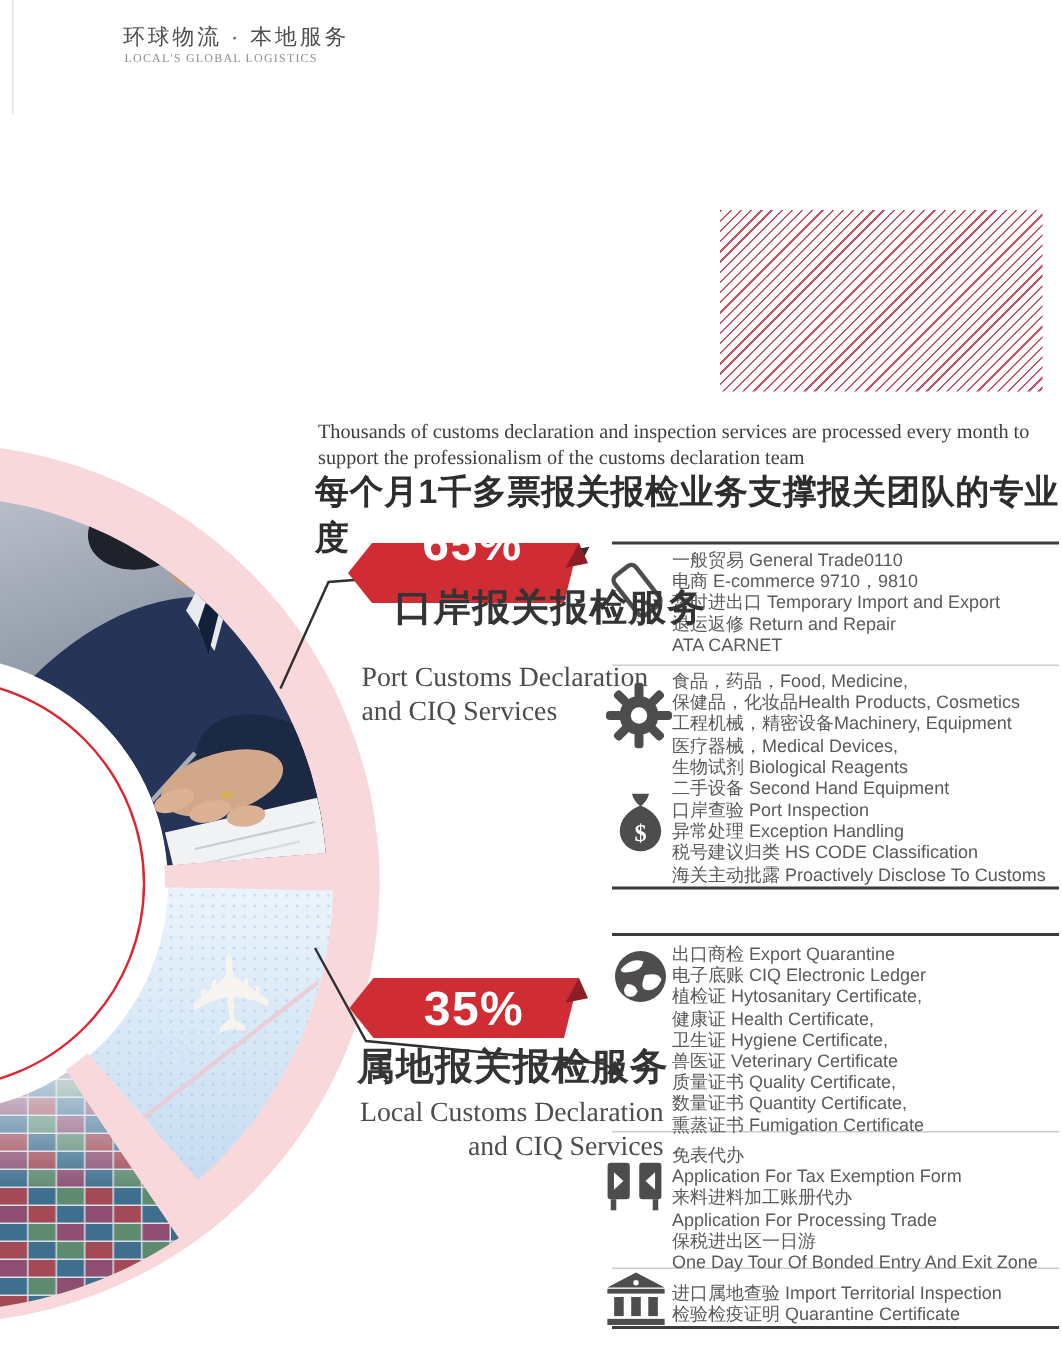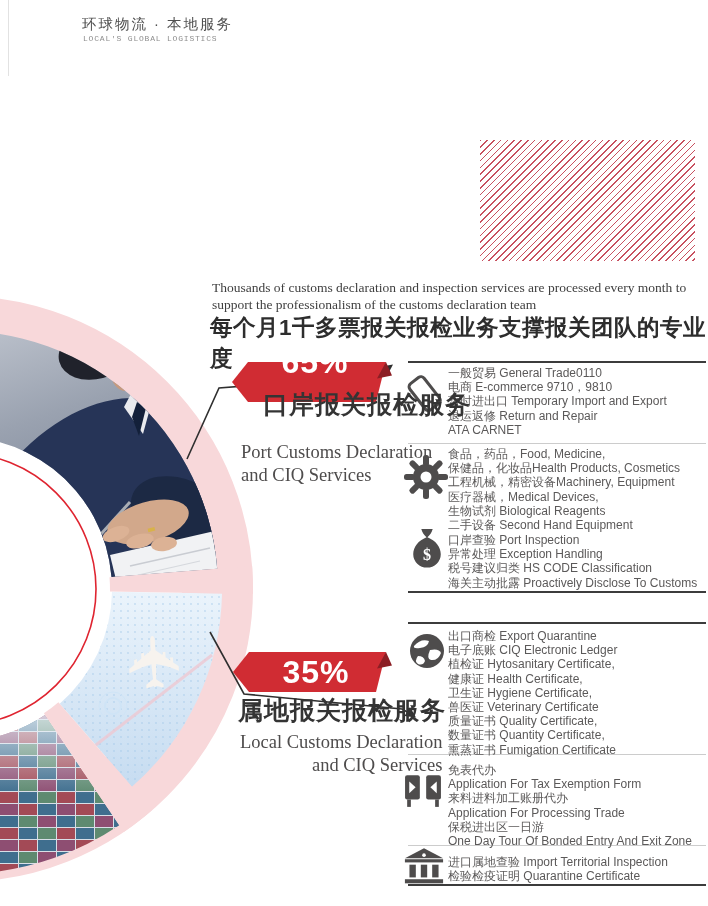--- a/index.html
+++ b/index.html
@@ -2,21 +2,21 @@
 <html><head>
 <meta charset="utf-8">
 <style>
   * { margin:0; padding:0; box-sizing:border-box; }
   body { background:#fff; font-family:"Liberation Sans", sans-serif; }
   .page { position:relative; width:708px; height:906px; background:#fff; overflow:hidden; margin:0 auto;padding-left:11px; }
 
   
   .edge-line { position:absolute; left:8px; top:0; width:1px; height:76px; background:#e2e2e2; }
   .brand-cn { position:absolute; left:82px; top:15px; font-size:14.5px; color:#4f4f4f; letter-spacing:2px; }
-  .brand-en { position:absolute; left:83px; top:34px; font-family:Liberation Mono, monospace; font-size:8px; color:#8f8f8f; letter-spacing:0.8px; }
+  .brand-en { position:absolute; left:83px; top:34px; font-family:Liberation Serif, serif; font-size:8px; color:#8f8f8f; letter-spacing:0.8px; }
 
   
   .hatch-top {
     position:absolute; left:480px; top:140px; width:215px; height:121px;
     background:repeating-linear-gradient(135deg, rgba(190,50,68,0.85) 0px, rgba(190,50,68,0.85) 1.1px, rgba(0,0,0,0) 1.1px, rgba(0,0,0,0) 4.8px);
     z-index:1;
   }
   .banner { position:absolute; left:85px; top:87px; width:560px; height:142px; background:#d02c33; z-index:2; }
   .banner-title-en { position:absolute; left:28px; top:36px; font-family:"Liberation Serif", serif; font-size:26px; color:#ffffff; letter-spacing:0.5px; }
   .banner-title-cn { position:absolute; left:26px; top:66px; font-size:31px; font-weight:600; color:#ffffff; letter-spacing:2px; }

